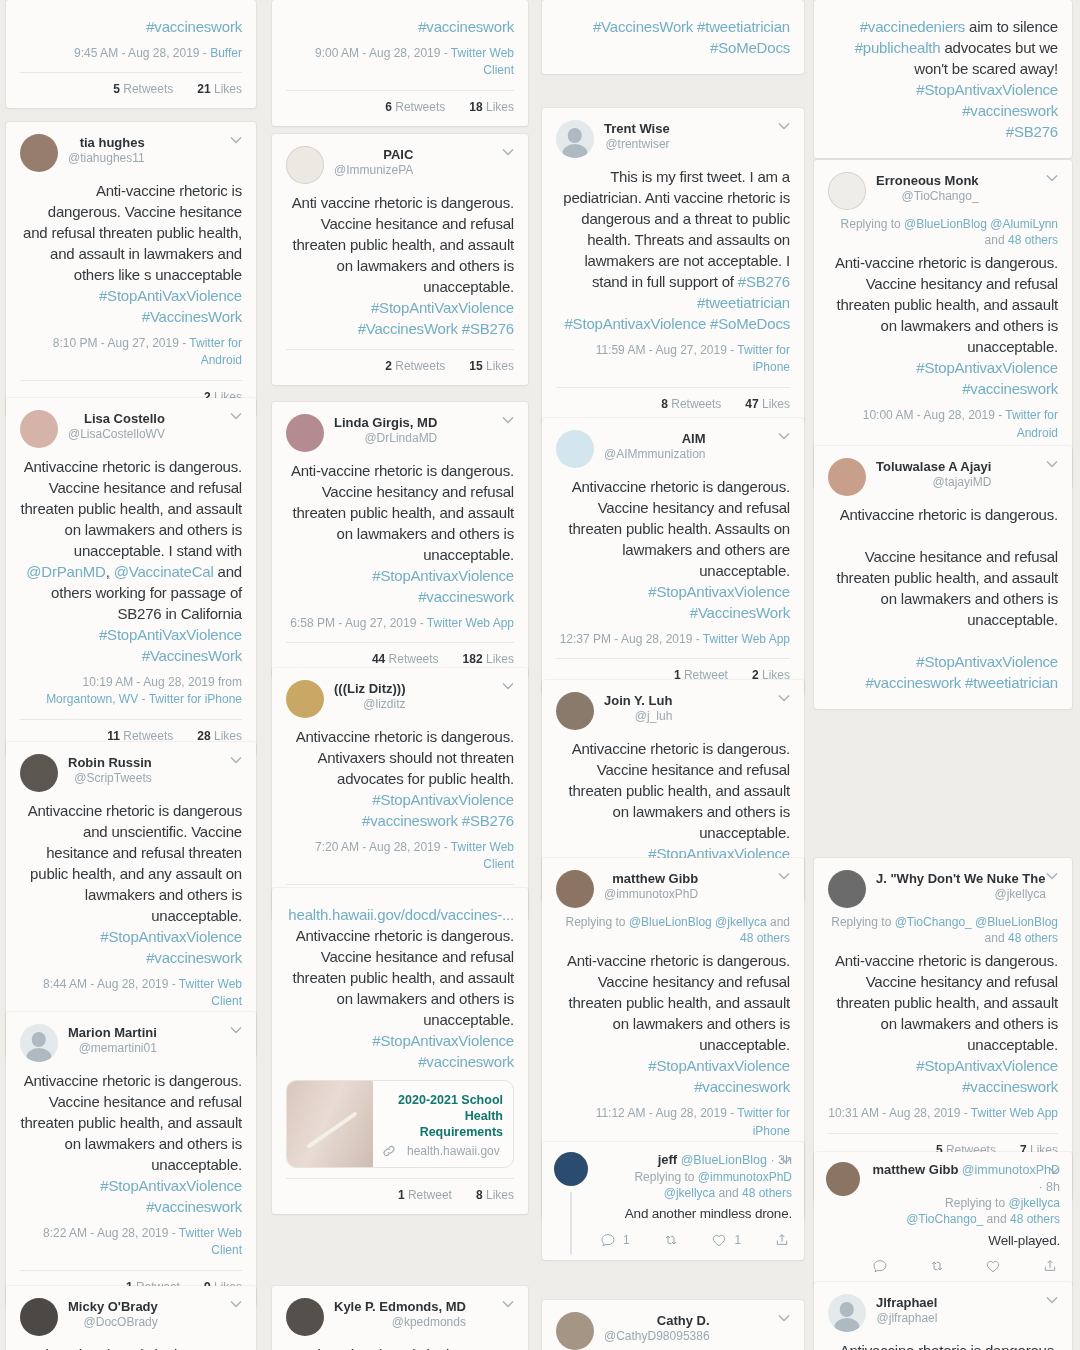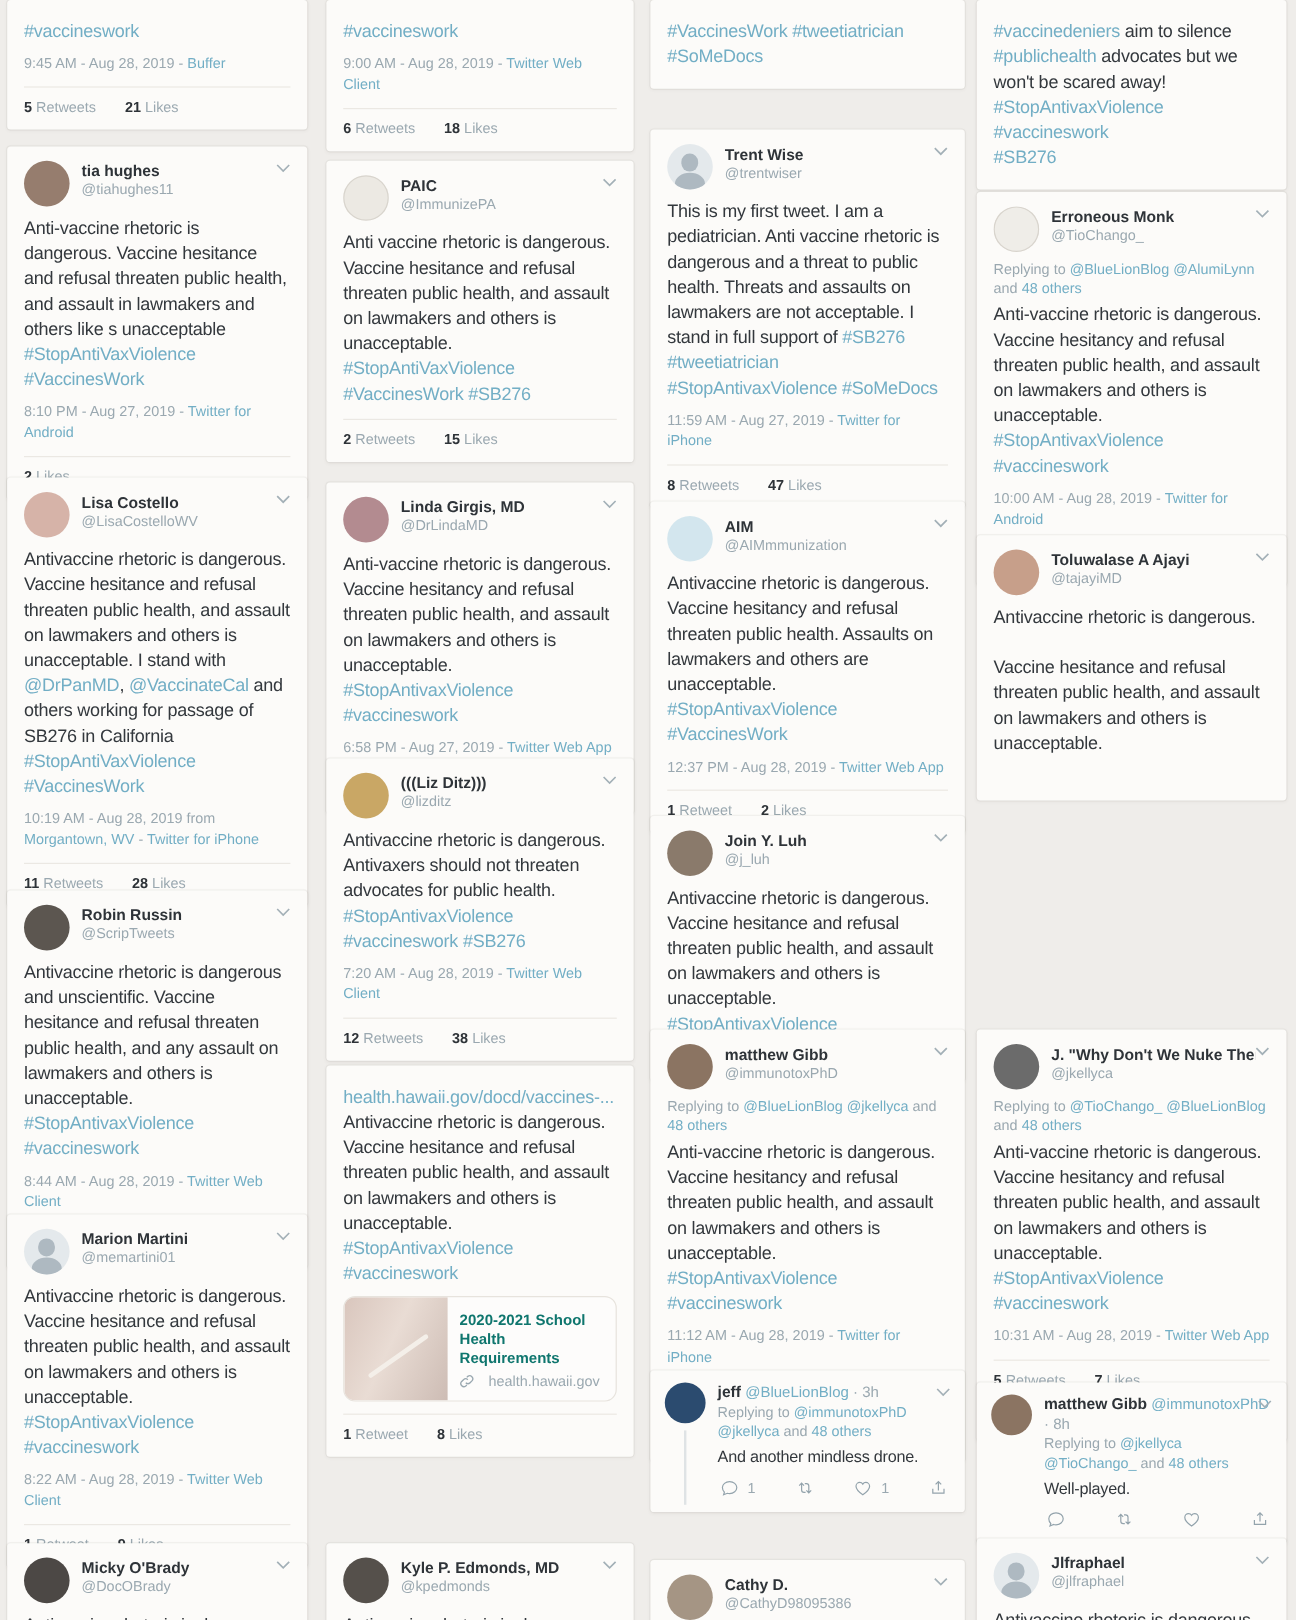--- a/index.html
+++ b/index.html
@@ -1,18 +1,18 @@
 <!DOCTYPE html>
 <html><head>
 <meta charset="utf-8">
 <style>
   html,body{margin:0;padding:0;}
   body{width:1080px;height:1350px;position:relative;overflow:hidden;
        background:#efedea;font-family:"Liberation Sans",sans-serif;}
-  .col{position:absolute;top:0;height:1350px;}
+  .col{position:absolute;top:0;height:1350px;text-align:right;}
   #col0{left:6px;width:250px}
   #col1{left:272px;width:256px}
   #col2{left:542px;width:262px}
   #col3{left:814px;width:258px}
   .tweet{position:absolute;left:0;right:0;background:#fcfbf9;border-radius:3px;
          padding:12px 14px 12px 14px;
          box-shadow:0 0 0 1px rgba(80,70,60,.05),0 1px 3px rgba(80,70,60,.06);}
   .t-head{display:flex;align-items:flex-start;margin-bottom:8px;}
   .avatar{width:38px;height:38px;border-radius:50%;flex:0 0 38px;margin-right:10px;
           background:#d9d5d0;position:relative;overflow:hidden;display:inline-block;}
@@ -208,21 +208,21 @@
             <path d="M1 1.5 6 6.5 11 1.5" fill="none" stroke="currentColor" stroke-width="1.4"></path>
           </svg>
         </span>
     </header>
     <p class="body"><span>Anti-vaccine rhetoric is dangerous. Vaccine hesitancy and refusal threaten public health, and assault on lawmakers and others is unacceptable. </span><span class="seg-link">#StopAntivaxViolence #vaccineswork</span></p>
     <p class="meta"><span class="seg-gray">6:58 PM - Aug 27, 2019 - </span><span class="seg-link">Twitter Web App</span></p>
     <div class="divider"></div>
     <p class="stats"><span class="grp"><b>44</b> <span>Retweets</span></span><span class="grp"><b>182</b> <span>Likes</span></span></p>
   </article>
 
-  <article class="tweet" style="top:632px">
+  <article class="tweet" style="top:668px">
     <header class="t-head">
       <span class="avatar" style="background:#c9a765"></span>
       <span class="who">
           <span class="name">(((Liz Ditz)))</span>
           <span class="handle">@lizditz</span>
         </span>
       <span class="caret">
           <svg width="12" height="8" viewBox="0 0 12 8">
             <path d="M1 1.5 6 6.5 11 1.5" fill="none" stroke="currentColor" stroke-width="1.4"></path>
           </svg>
@@ -459,21 +459,21 @@
       <span class="who">
           <span class="name">Toluwalase A Ajayi</span>
           <span class="handle">@tajayiMD</span>
         </span>
       <span class="caret">
           <svg width="12" height="8" viewBox="0 0 12 8">
             <path d="M1 1.5 6 6.5 11 1.5" fill="none" stroke="currentColor" stroke-width="1.4"></path>
           </svg>
         </span>
     </header>
-    <p class="body"><span>Antivaccine rhetoric is dangerous.</span><br><br><span>Vaccine hesitance and refusal threaten public health, and assault on lawmakers and others is unacceptable.</span><br><br></p>
+    <p class="body"><span>Antivaccine rhetoric is dangerous.</span><br><br><span>Vaccine hesitance and refusal threaten public health, and assault on lawmakers and others is unacceptable.</span><br><br><span class="seg-link">#StopAntivaxViolence #vaccineswork #tweetiatrician</span></p>
   </article>
 
   <article class="tweet" style="top:858px">
     <header class="t-head">
       <span class="avatar" style="background:#6b6b6b"></span>
       <span class="who">
           <span class="name">J. "Why Don't We Nuke Them?" Kelly</span>
           <span class="handle">@jkellyca</span>
         </span>
       <span class="caret">

